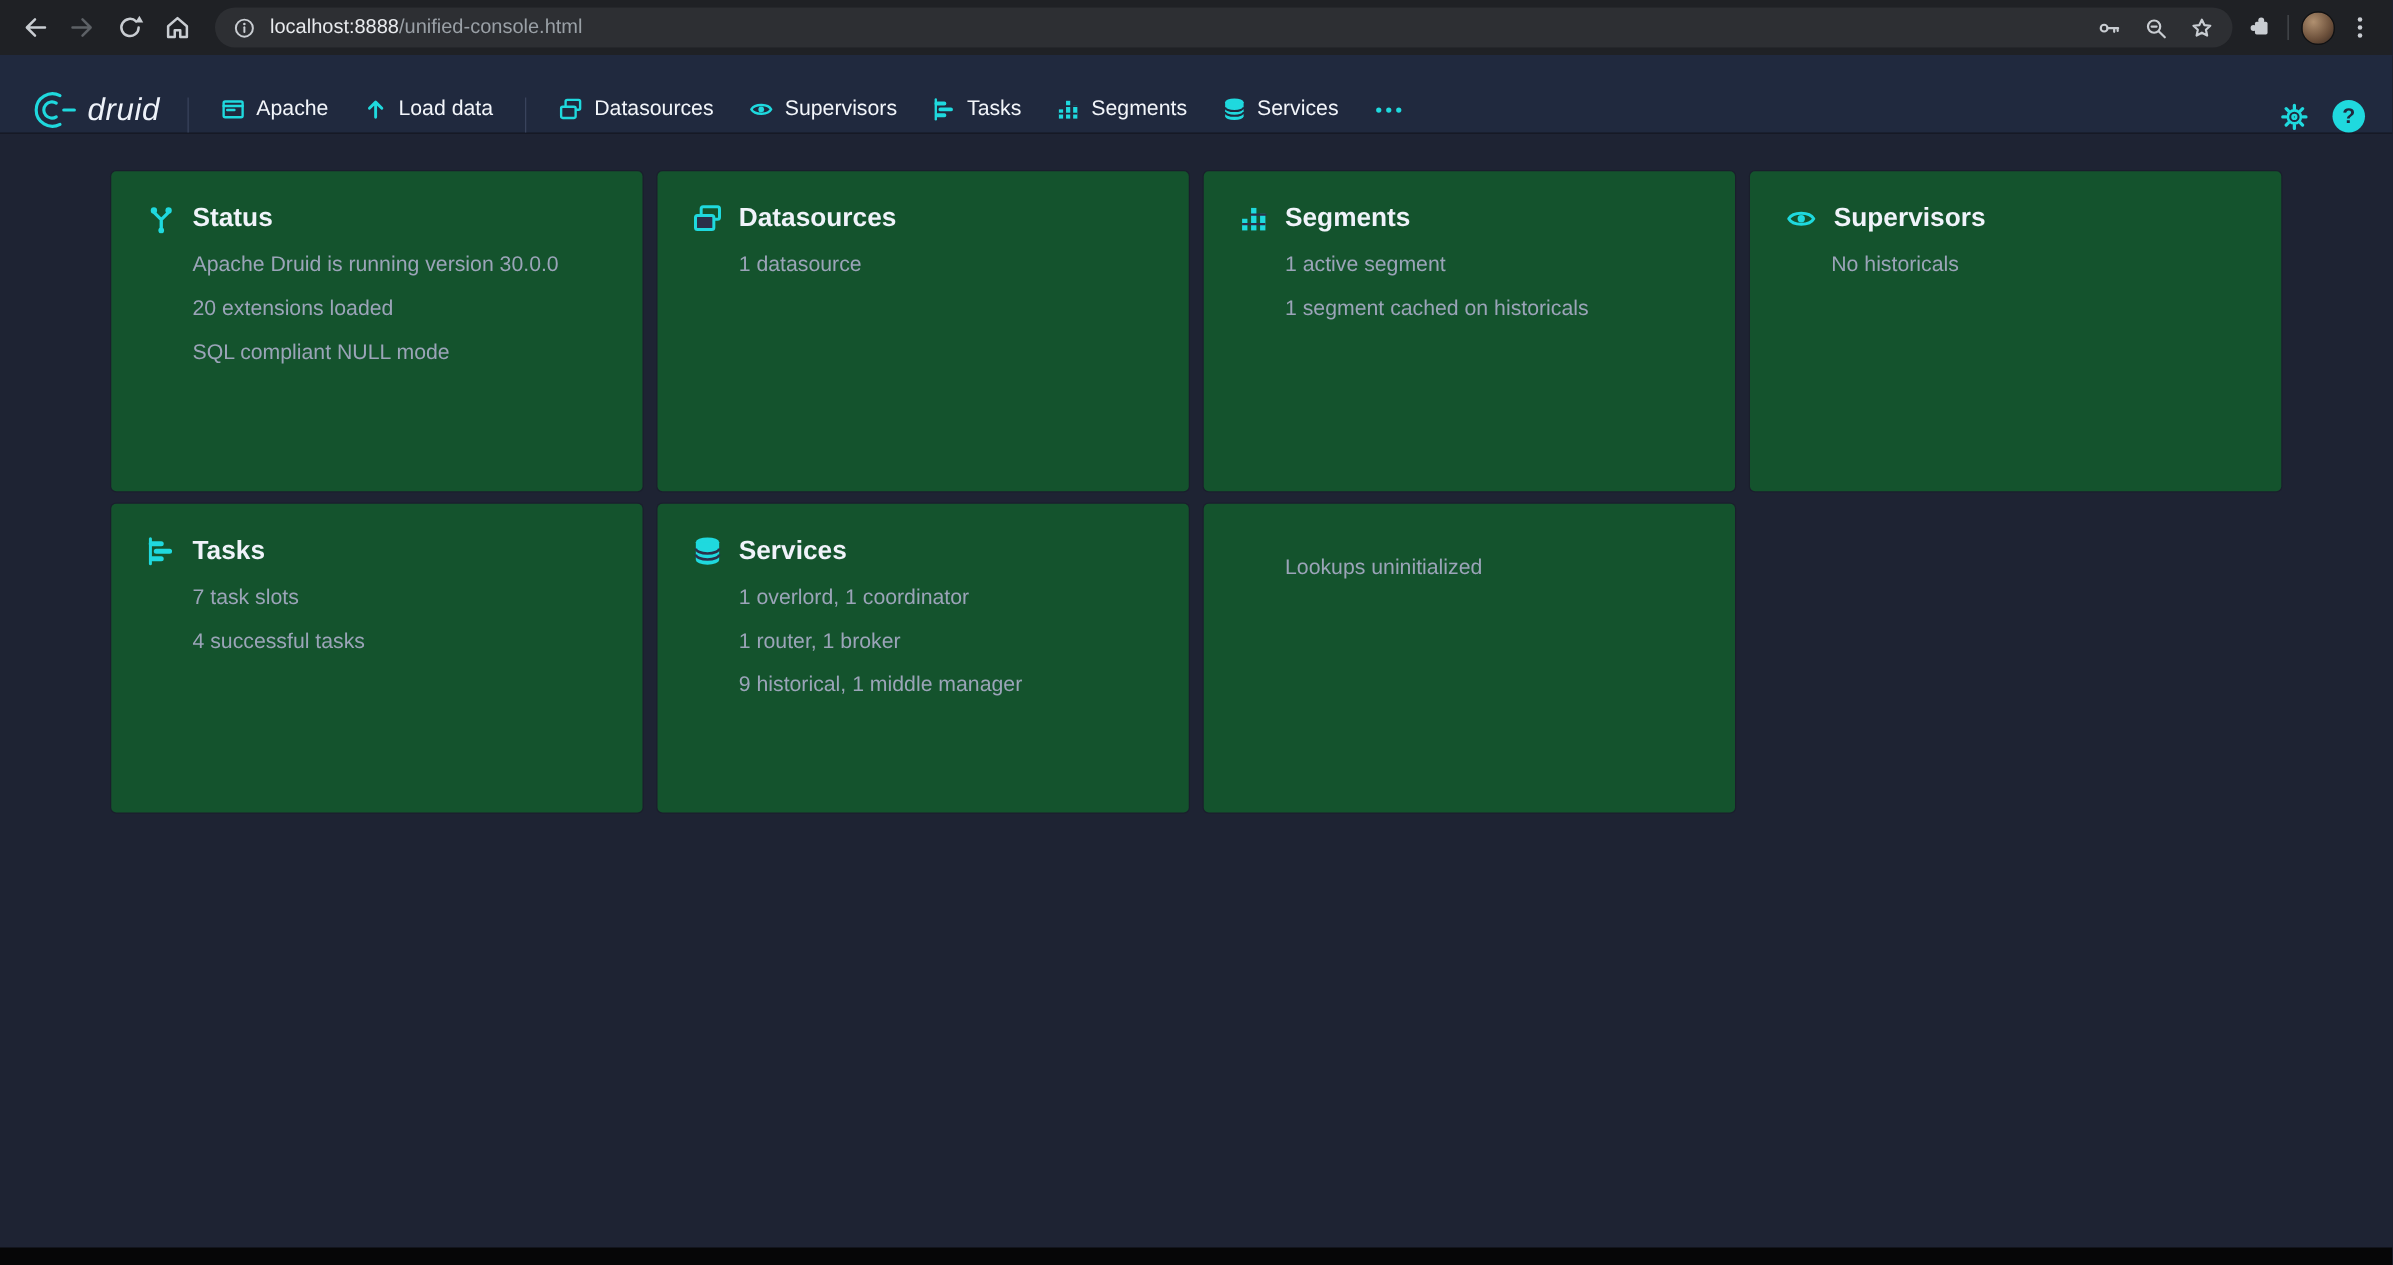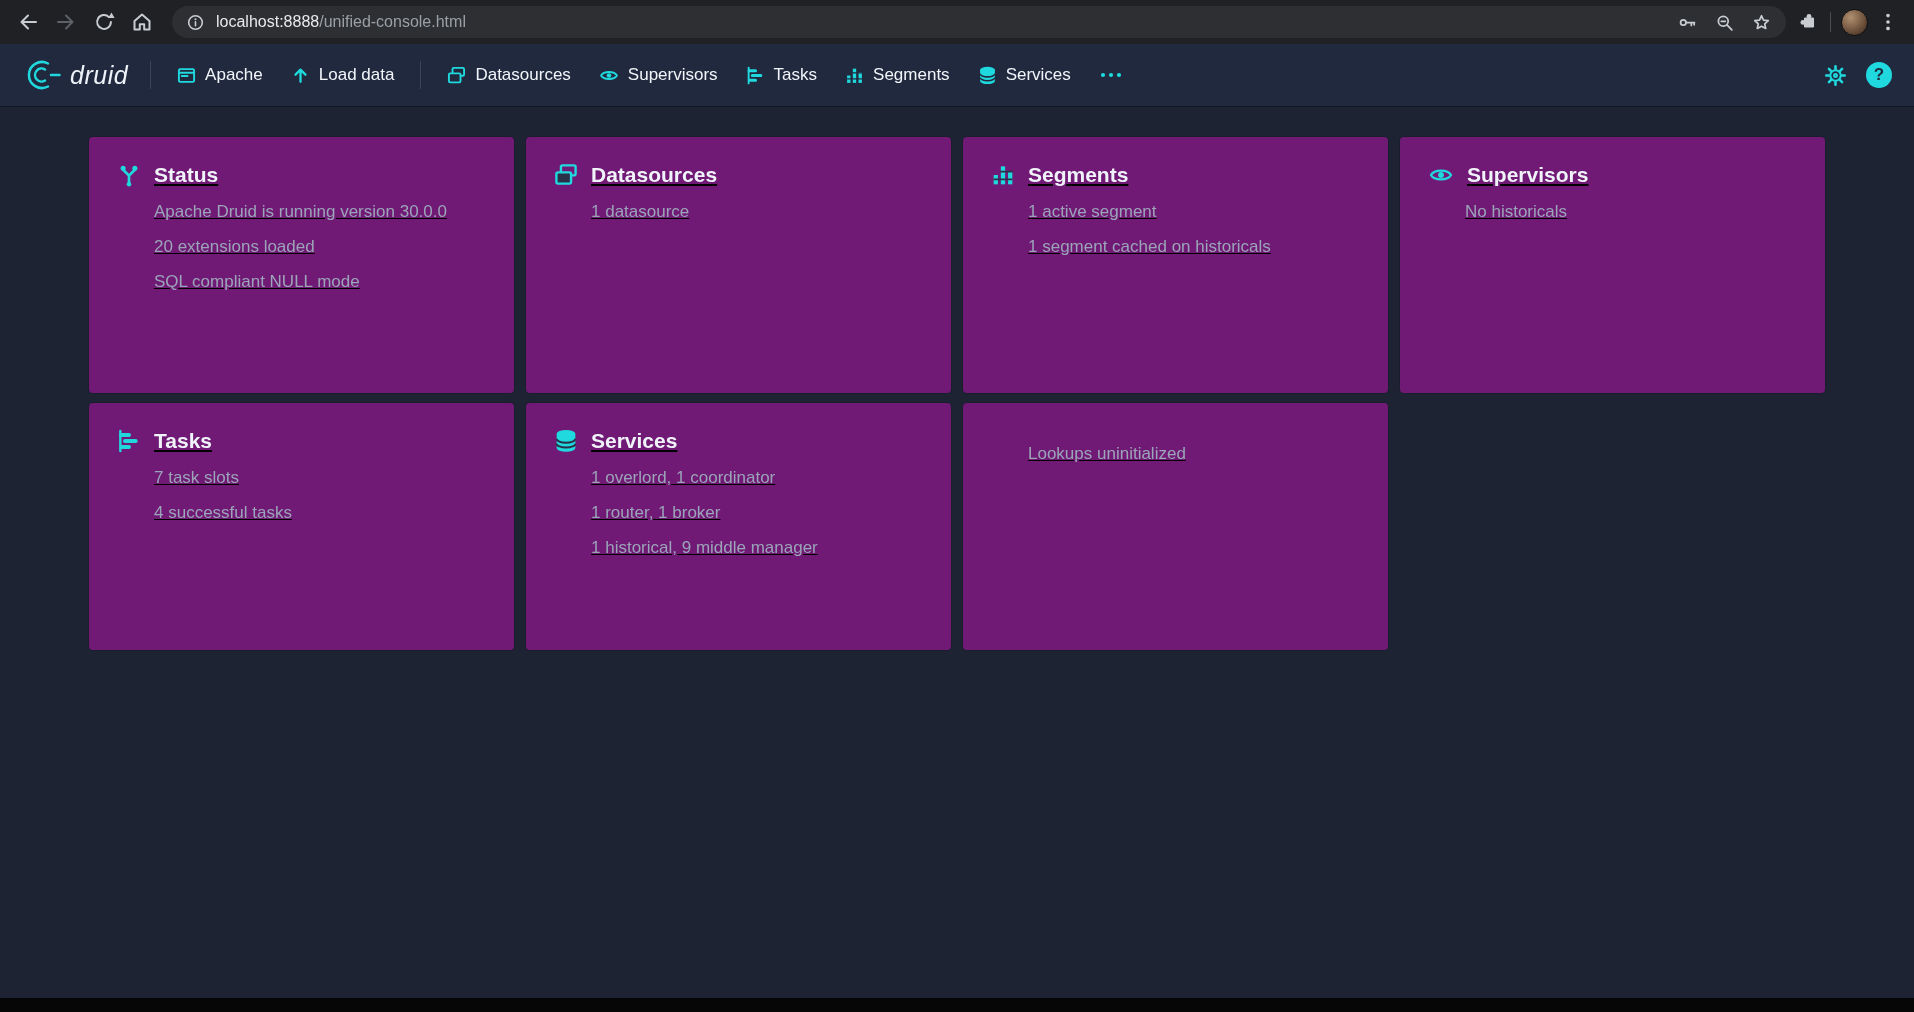--- a/index.html
+++ b/index.html
@@ -42,21 +42,21 @@
   .chrome-sep { width:1px; height:20px; background:#4a4d51; }
   .avatar {
     width:27px; height:27px; border-radius:50%;
     background: radial-gradient(circle at 35% 30%, #b09070, #6b4f3a 60%, #332620);
     border:1px solid #101113;
   }
 
   
   .navbar {
     height:62px; background:#20293e;
-    display:flex; align-items:center;
+    display:flex; align-items:flex-end;
     padding:0 22px 0 18px;
     --panel:#20293e;
     box-shadow:0 1px 0 rgba(0,0,0,.35);
   }
   .brand { display:flex; align-items:center; gap:8px; padding-right:10px; }
   .brand-text {
     color:#eef2f9; font-size:25px; font-style:italic; letter-spacing:.5px;
   }
   .nav-divider { width:1px; height:28px; background:#39435c; margin:0 12px; flex:0 0 auto; }
   .nav-item {
@@ -76,24 +76,23 @@
 
   
   .content { padding:31px 89px 0; }
   .grid {
     display:grid;
     grid-template-columns:repeat(4, 425px);
     grid-template-rows:256px 247px;
     gap:10px 12px;
   }
   .card {
-    background:#701a75; border-radius:4px;
+    background:#14532d; border-radius:4px;
     padding:26px 28px; cursor:pointer;
     box-shadow:0 0 0 1px rgba(0,0,0,.12);
-    text-decoration:underline;
     --panel:#2b3049;
   }
   .card-header { display:flex; align-items:center; gap:13px; }
   .card-header svg { display:block; flex:0 0 auto; }
   .card-title { color:#f0f3fa; font-size:21px; font-weight:bold; }
   .card-lines { margin:16px 0 0 37px; }
   .card-lines p { margin:0 0 17px; font-size:17px; line-height:18px; color:#9ba4b8; }
 
   .bottom-strip {
     position:absolute; left:0; bottom:0; width:100%; height:14px; background:#060607;
@@ -340,21 +339,21 @@
         <svg width="24" height="24" viewBox="0 0 18 18">
           <ellipse class="cyf" cx="9" cy="3.6" rx="7" ry="2.9"></ellipse>
           <path class="cyf" d="M2 3.6V14.2A7 2.9 0 0 0 16 14.2V3.6Z"></path>
           <path d="M2 7.4A7 2.9 0 0 0 16 7.4M2 11A7 2.9 0 0 0 16 11" style="stroke:var(--panel);stroke-width:1.5;fill:none"></path>
         </svg>
         <span class="card-title">Services</span>
       </div>
       <div class="card-lines">
         <p>1 overlord, 1 coordinator</p>
         <p>1 router, 1 broker</p>
-        <p>1 historical, 9 middle manager</p>
+        <p>9 historical, 1 middle manager</p>
       </div>
     </div>
 
     <div class="card">
       <div class="card-lines">
         <p>Lookups uninitialized</p>
       </div>
     </div>
 
   </div>

